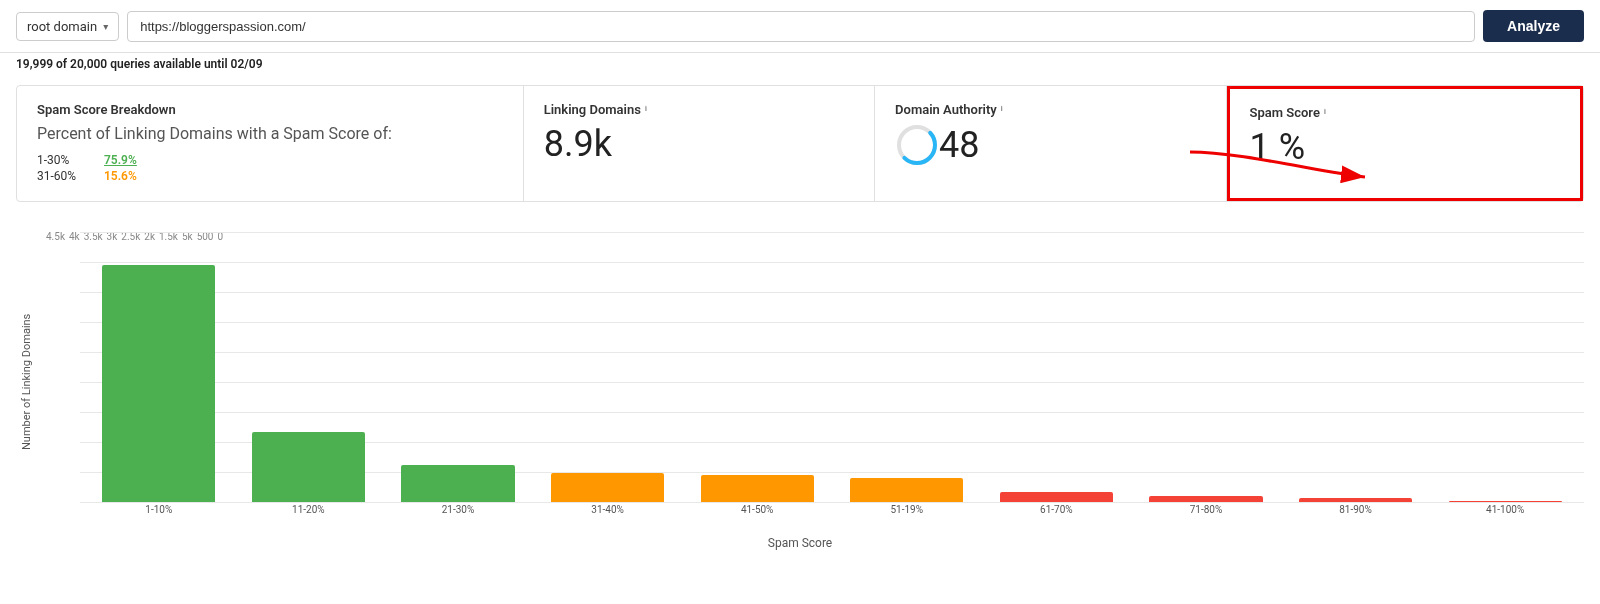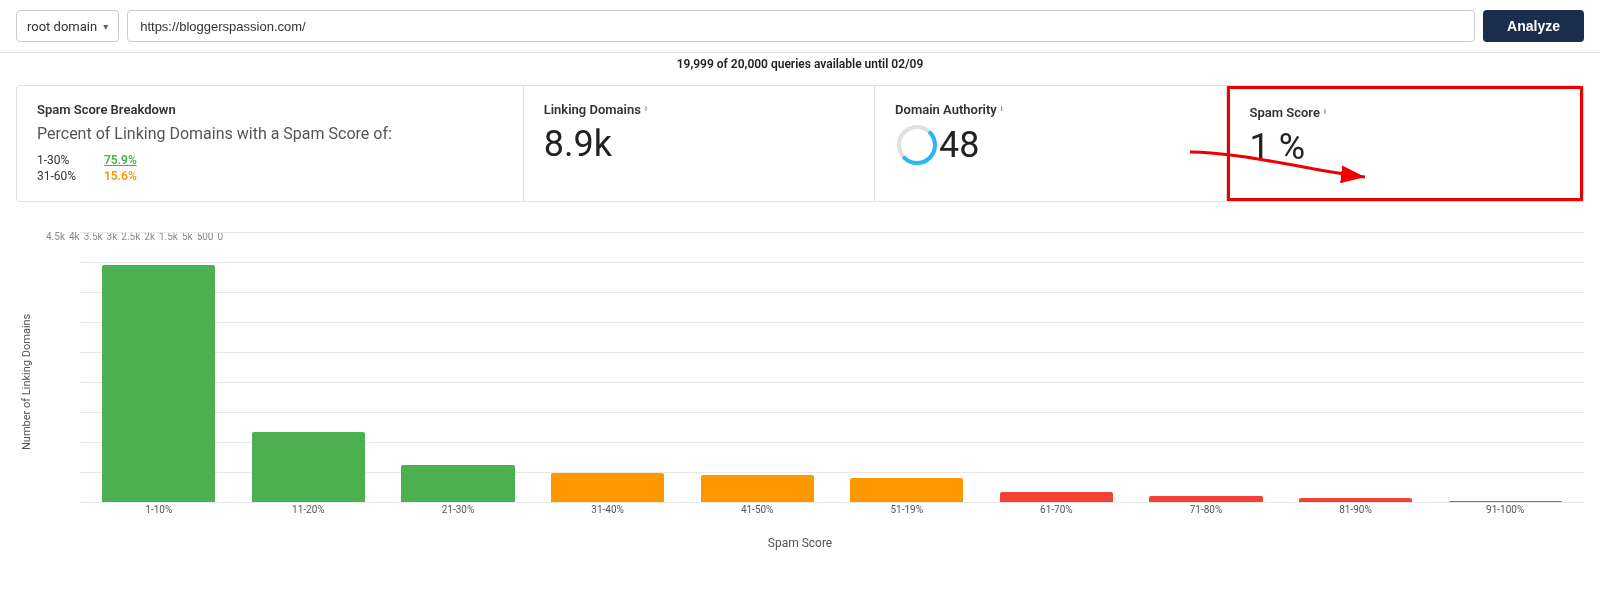--- a/index.html
+++ b/index.html
@@ -1,34 +1,34 @@
 <!DOCTYPE html>
 <html><head>
   <meta charset="utf-8">
   <style>
     * { box-sizing: border-box; margin: 0; padding: 0; }
     body { font-family: -apple-system, BlinkMacSystemFont, 'Segoe UI', Roboto, sans-serif; background: #fff; color: #333; font-size: 14px; }
 
     
     .top-bar {
-      display: flex; padding: 10px 16px; border-bottom: 1px solid #e0e0e0; gap: 8px;
+      display: flex; align-items: center; padding: 10px 16px; border-bottom: 1px solid #e0e0e0; gap: 8px;
     }
     .domain-select {
       display: flex; align-items: center; border: 1px solid #ccc; border-radius: 4px;
       padding: 6px 10px; gap: 6px; background: #fff; cursor: pointer; white-space: nowrap; font-size: 13px;
     }
     .domain-select .chevron { font-size: 10px; color: #666; }
     .url-input {
       flex: 1; border: 1px solid #ccc; border-radius: 4px; padding: 7px 12px; font-size: 13px; color: #333; outline: none;
     }
     .analyze-btn {
       background: #1a2d4d; color: #fff; border: none; border-radius: 4px; padding: 8px 24px;
       font-size: 14px; font-weight: 600; cursor: pointer; white-space: nowrap;
     }
-    .queries-info { padding: 4px 16px; font-size: 12px; font-weight: 600; color: #222; text-align: center; }
+    .queries-info { padding: 4px 16px; font-size: 12px; font-weight: 600; color: #222; }
 
     
     .metrics-panel {
       display: flex; border: 1px solid #e0e0e0; border-radius: 4px; margin: 10px 16px;
       background: #fff;
     }
     .metric-cell {
       flex: 1; padding: 16px 20px; border-right: 1px solid #e0e0e0;
     }
     .metric-cell:last-child { border-right: none; }
@@ -223,18 +223,18 @@
       <div class="x-axis-labels" id="x-axis-labels">
           <div class="x-label">1-10%</div>
           <div class="x-label">11-20%</div>
           <div class="x-label">21-30%</div>
           <div class="x-label">31-40%</div>
           <div class="x-label">41-50%</div>
           <div class="x-label">51-19%</div>
           <div class="x-label">61-70%</div>
           <div class="x-label">71-80%</div>
           <div class="x-label">81-90%</div>
-          <div class="x-label">91-100%</div>
+          <div class="x-label">41-100%</div>
         </div>
     </div>
   </div>
   <div class="x-axis-title">Spam Score</div>
 </div>
 
 </body></html>

